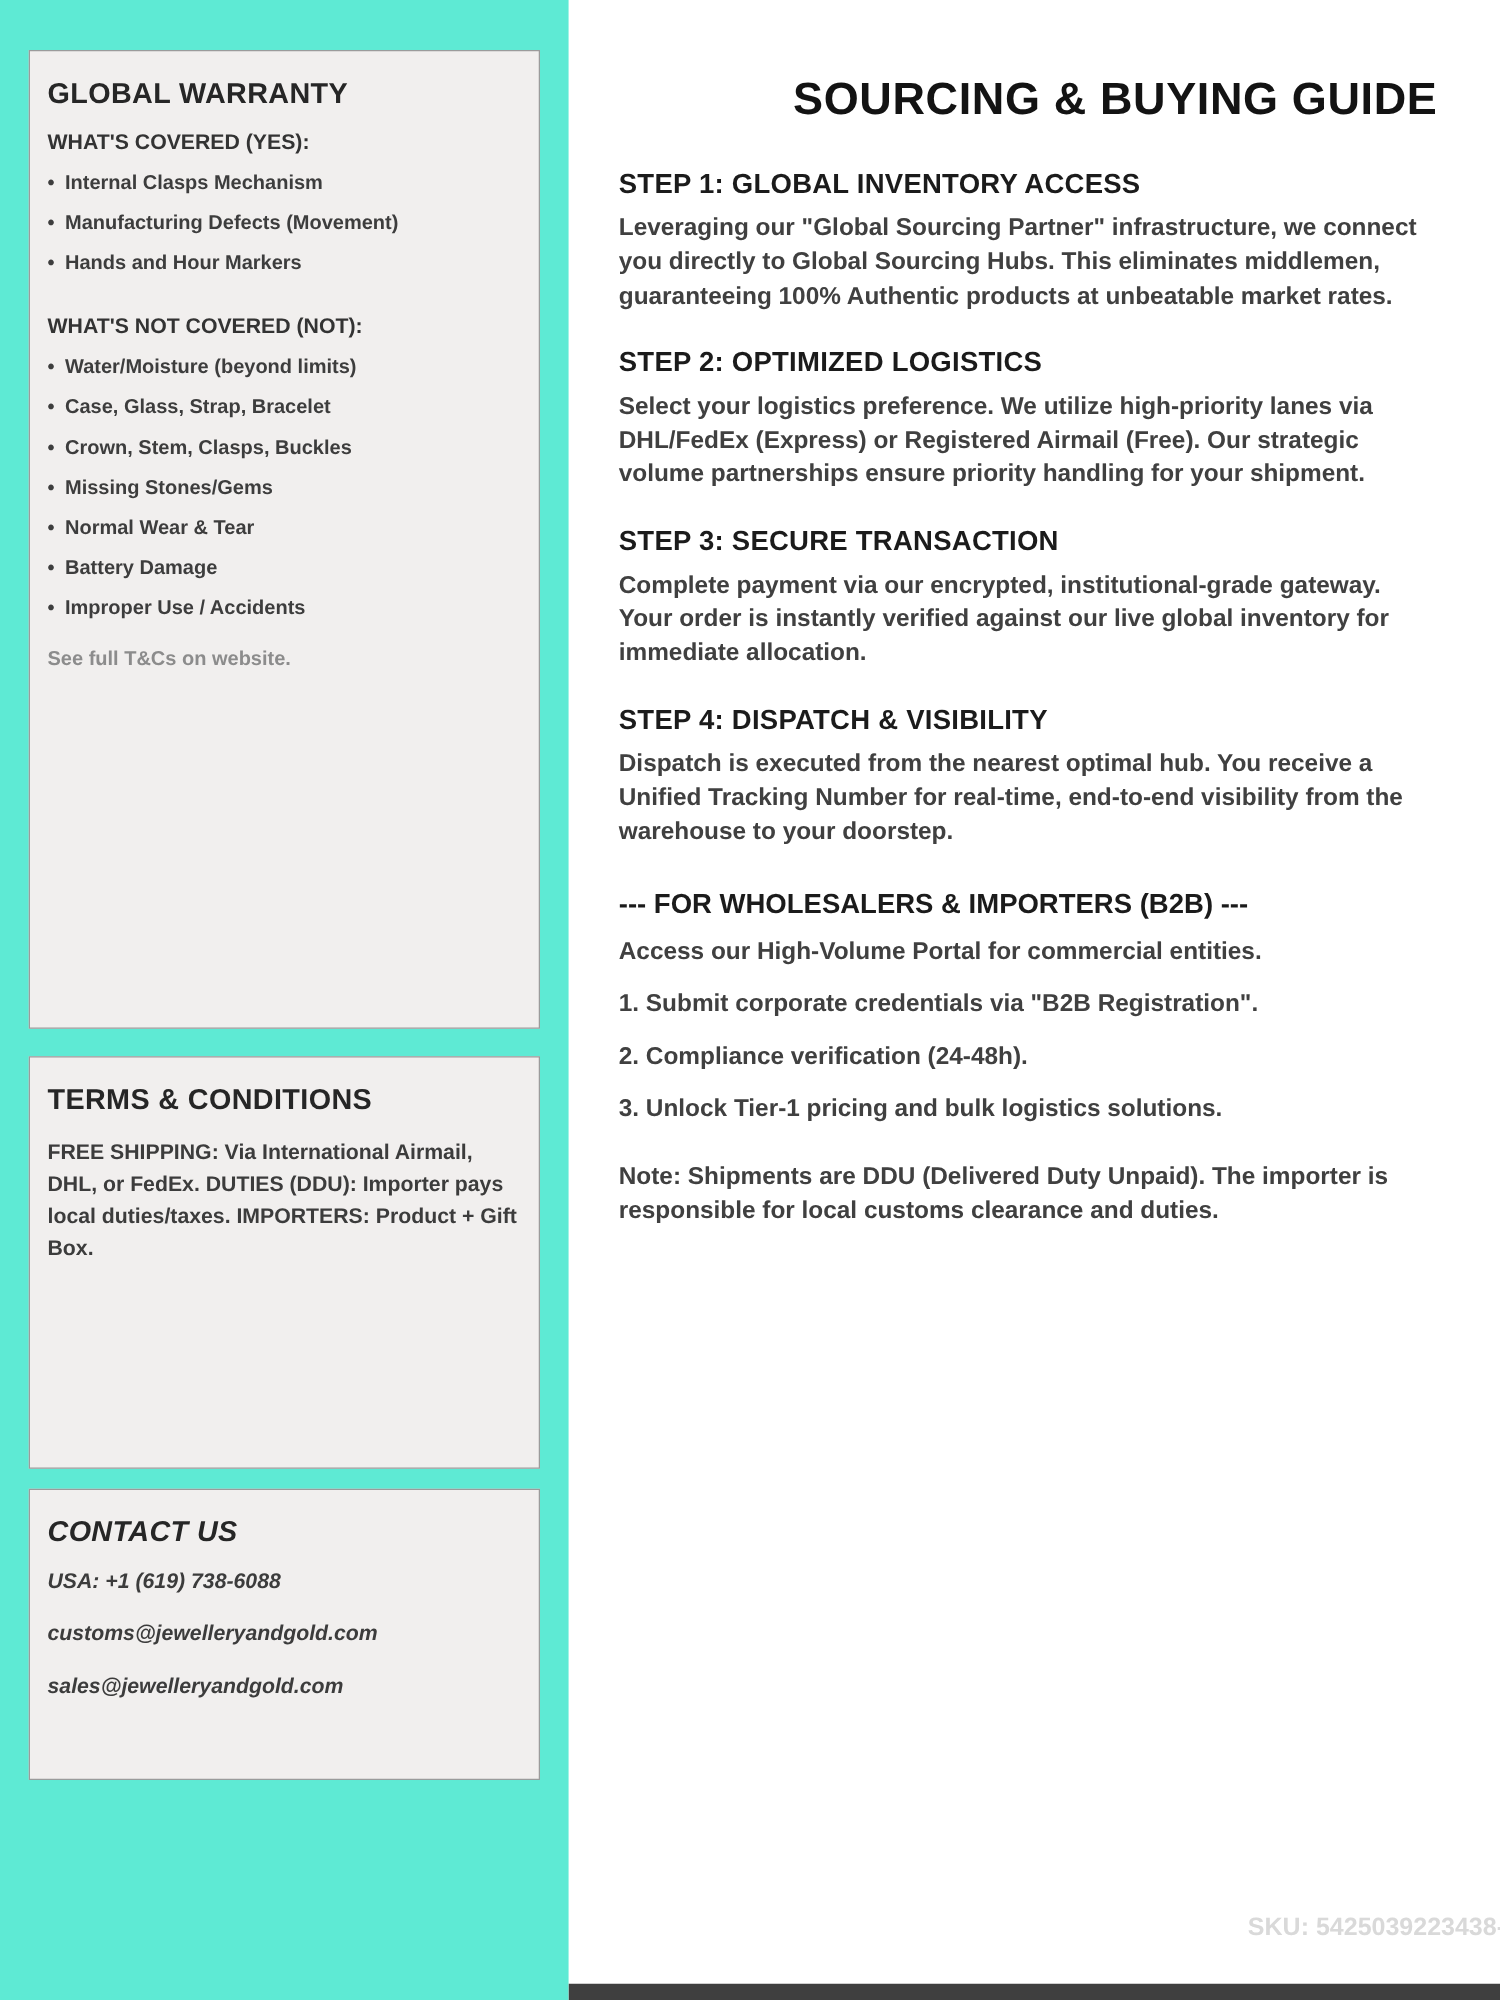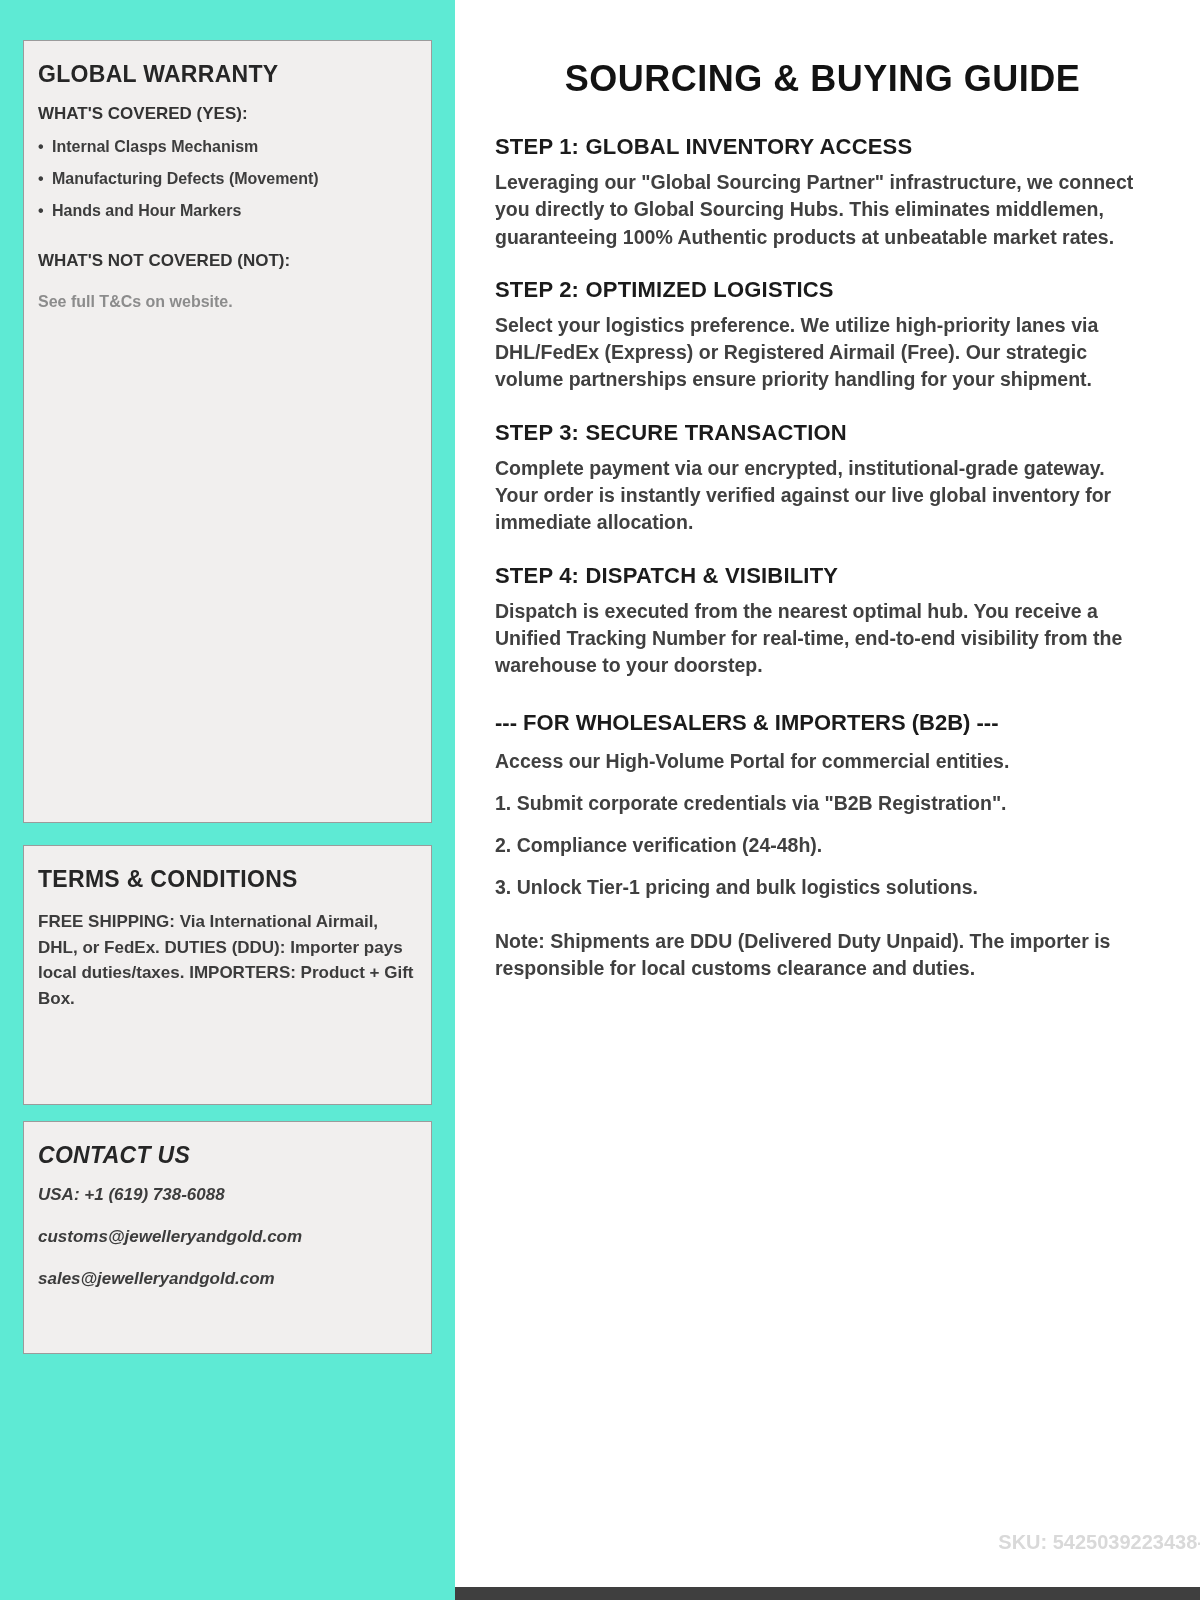--- a/index.html
+++ b/index.html
@@ -37,38 +37,38 @@
     font-size:16px; font-weight:700; color:#3d3d3d;
     line-height:1.32; margin-bottom:11px; padding-left:14px; position:relative;
   }
   .bullet-list li::before {
     content:"•"; position:absolute; left:0; top:0; color:#3d3d3d;
   }
   .footnote {
     margin-top:22px; font-size:16px; font-weight:700; color:#8c8c8c;
   }
   .panel-warranty { height:783px; }
-  .panel-terms    { margin-top:22px; height:260px; }
+  .panel-terms    { margin-top:22px; height:330px; }
   .panel-contact  { margin-top:16px; height:233px;font-style:italic; }
   .terms-body {
     font-size:17px; font-weight:700; color:#3c3c3c; line-height:1.5;
   }
   .contact-line {
     font-size:17px; font-weight:700; color:#3c3c3c; margin-bottom:22px;
   }
 
   
   .main {
     position:absolute; left:455px; top:0;
     width:745px; height:1600px;
     background:#ffffff;
     padding:58px 50px 0 40px;
   }
   .main-title {
-    text-align:center;
+    text-align:right;
     font-size:36px; font-weight:800; color:#131313;
     letter-spacing:0.5px; margin-bottom:34px;
   }
   .step { margin-bottom:26px; }
   .step-heading {
     font-size:22px; font-weight:800; color:#1b1b1b;
     margin-bottom:9px; letter-spacing:0.2px;
   }
   .step-body, .b2b-text {
     font-size:19.5px; font-weight:700; color:#404040;
@@ -101,20 +101,29 @@
     <h2 class="panel-title">GLOBAL WARRANTY</h2>
 
     <h3 class="sub-heading" style="margin-top:0;">WHAT'S COVERED (YES):</h3>
     <ul class="bullet-list">
       <li>Internal Clasps Mechanism</li>
       <li>Manufacturing Defects (Movement)</li>
       <li>Hands and Hour Markers</li>
     </ul>
 
     <h3 class="sub-heading" style="margin-top:30px;">WHAT'S NOT COVERED (NOT):</h3>
+    <ul class="bullet-list">
+      <li>Water/Moisture (beyond limits)</li>
+      <li>Case, Glass, Strap, Bracelet</li>
+      <li>Crown, Stem, Clasps, Buckles</li>
+      <li>Missing Stones/Gems</li>
+      <li>Normal Wear &amp; Tear</li>
+      <li>Battery Damage</li>
+      <li>Improper Use / Accidents</li>
+    </ul>
 
     <p class="footnote">See full T&amp;Cs on website.</p>
   </section>
 
   <section class="panel panel-terms">
     <h2 class="panel-title">TERMS &amp; CONDITIONS</h2>
     <p class="terms-body">FREE SHIPPING: Via International Airmail, DHL, or FedEx.  DUTIES (DDU): Importer pays local duties/taxes.  IMPORTERS: Product + Gift Box.</p>
   </section>
 
   <section class="panel panel-contact">

